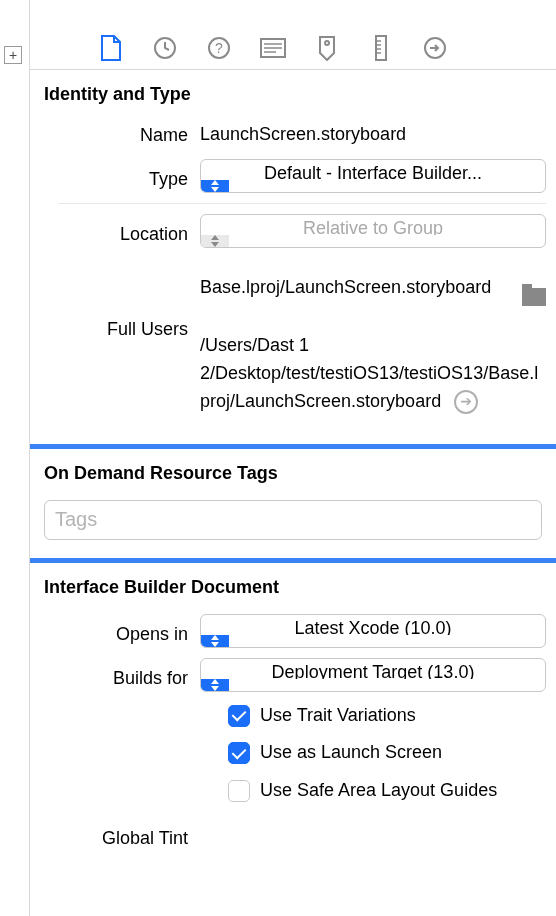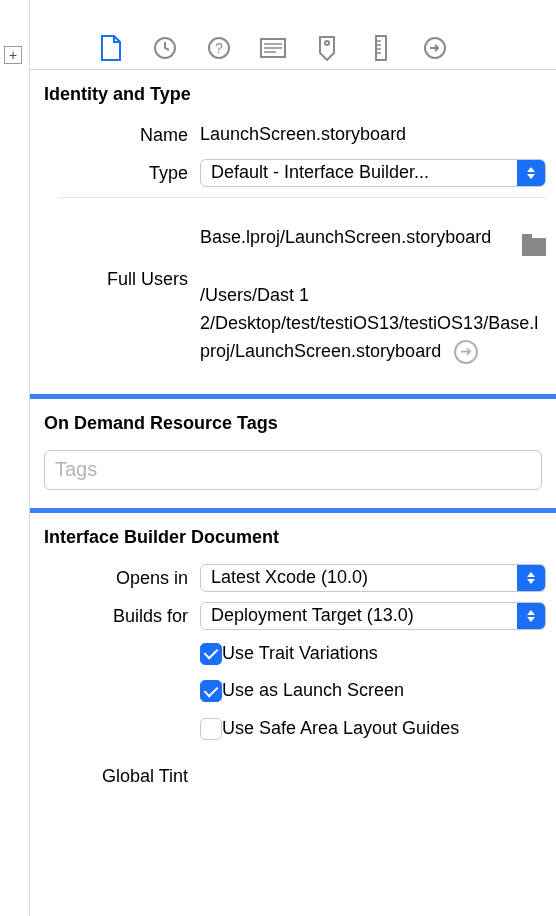--- a/index.html
+++ b/index.html
@@ -90,24 +90,25 @@
     .value-col {
       flex: 1;
       font-size: 18px;
       line-height: 1.55;
     }
     .select {
       display: flex;
       align-items: center;
       border: 1px solid #c8c8c8;
       border-radius: 6px;
-      height: 28px;
+      height: 34px;
       background: #fff;
       overflow: hidden;
       cursor: pointer;
+      flex-direction: column;
     }
     .select .sel-text {
       flex: 1;
       padding: 0 10px;
       font-size: 18px;
       white-space: nowrap;
       overflow: hidden;
       text-overflow: ellipsis;
     }
     .select .stepper {
@@ -178,22 +179,23 @@
       width: calc(100% - 4px);
       padding: 6px 10px;
       font-size: 20px;
       color: #7f1d1d;
     }
     .tags-input::placeholder { color: #b4b4b4; }
     
     .check-row {
       display: flex;
       align-items: center;
-      gap: 0;
+      gap: 10px;
       margin-bottom: 10px;
+      margin-left: 28px;
     }
     .checkbox {
       width: 22px; height: 22px;
       border-radius: 5px;
       border: 1px solid #c8c8c8;
       background: #fff;
       display: flex;
       align-items: center;
       justify-content: center;
       cursor: pointer;
@@ -294,20 +296,29 @@
         <div class="value-col">
           <div class="select">
             <div class="sel-text">Default - Interface Builder...</div>
             <div class="stepper"></div>
           </div>
         </div>
       </div>
 
       <div class="divider-inner"></div>
 
+      <div class="row">
+        <div class="label-col">Location</div>
+        <div class="value-col">
+          <div class="select disabled">
+            <div class="sel-text">Relative to Group</div>
+            <div class="stepper"></div>
+          </div>
+        </div>
+      </div>
 
       <div class="row top">
         <div class="label-col"></div>
         <div class="value-col multiline">
           <div class="text">Base.lproj/LaunchScreen.storyboard</div>
           <div class="folder-btn"></div>
         </div>
       </div>
 
       <div class="row top">

